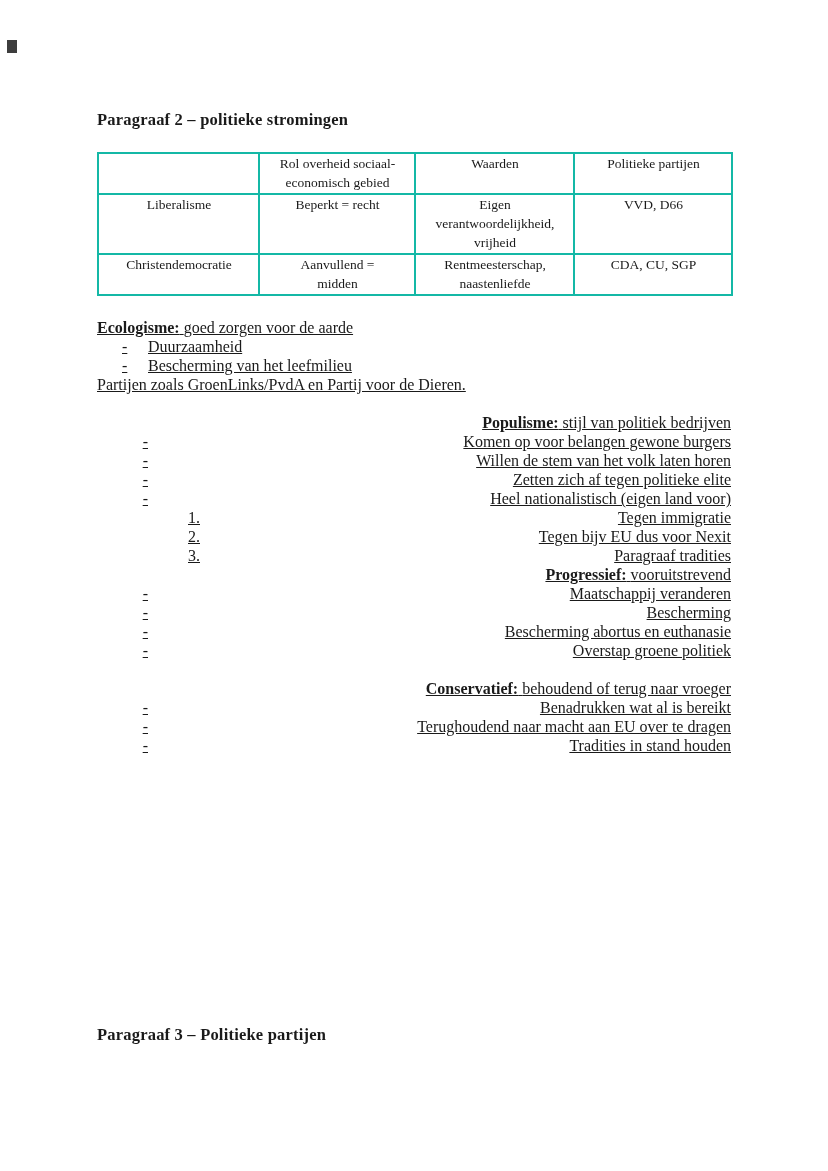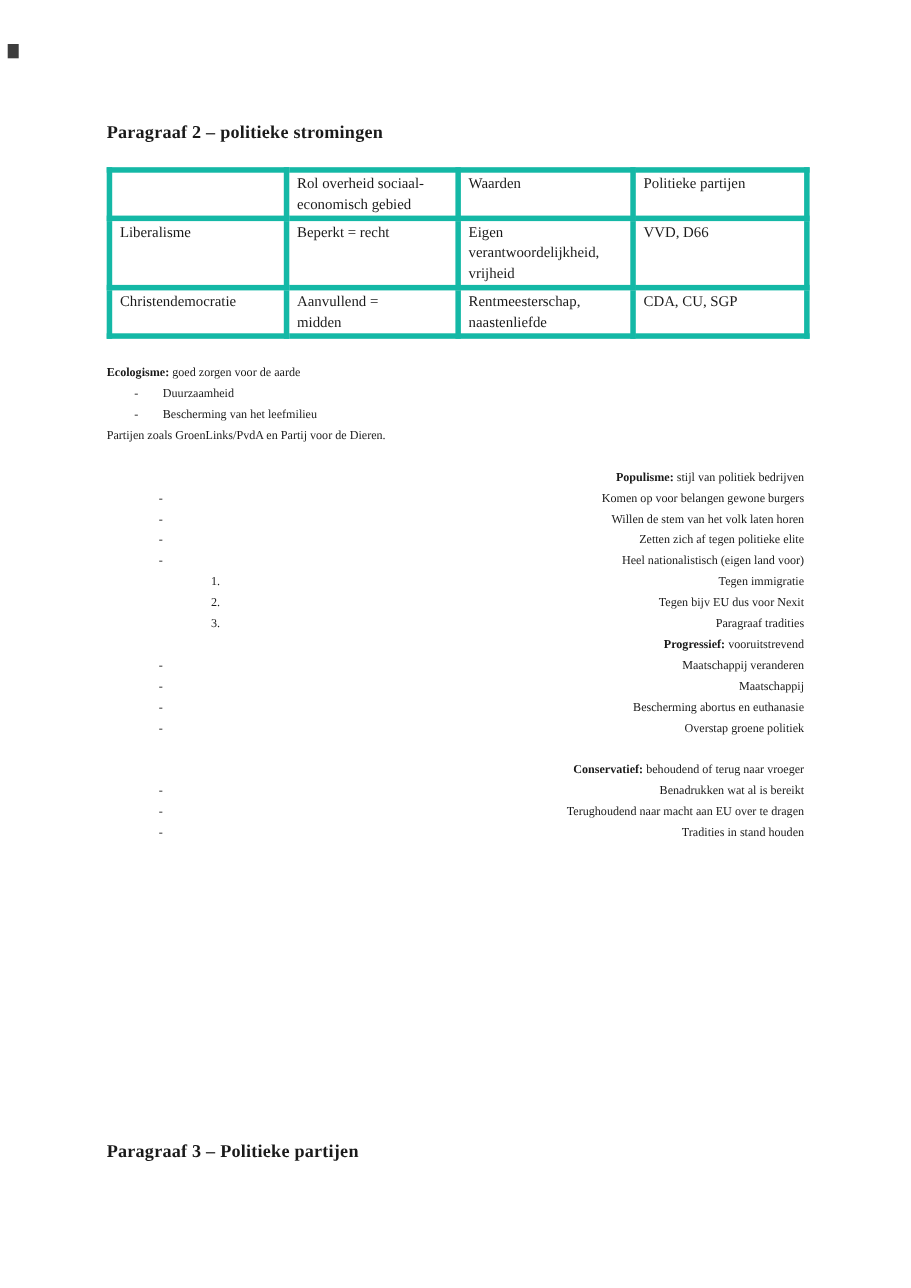--- a/index.html
+++ b/index.html
@@ -33,38 +33,39 @@
   }
   .doc-title.bottom { margin-top: 269px; }
 
   table.doc-table {
     border-collapse: collapse;
     table-layout: fixed;
     width: 634px;
     margin-top: 22px;
   }
   .doc-table th, .doc-table td {
-    border: 5px solid #14b8a6;
+    border: 2px solid #14b8a6;
     font-size: 13.5px;
     font-weight: normal;
-    text-align: left;
+    text-align: center;
     vertical-align: top;
     line-height: 19px;
     padding: 0 6px 1px 7px;
     white-space: pre-line;
     overflow: hidden;
   }
   .col-a { width: 161px; }
   .col-b { width: 156px; }
   .col-c { width: 159px; }
   .col-d { width: 158px; }
 
   .block {
-    font-size: 11px;
+    font-size: 16px;
     line-height: 19px;
+    text-decoration: underline;
   }
   .block.first { margin-top: 22px; }
   .block.gap-above { margin-top: 19px; text-align: right; }
   .term { font-weight: bold; }
   .bullet-line { display: flex; }
   .dash {
     margin-left: 25px;
     width: 26px;
     flex: 0 0 26px;
   }
@@ -162,21 +163,21 @@
           <span class="num">3.</span>
           <span class="bullet-text">Paragraaf tradities</span>
         </div>
       <div><span class="term">Progressief:</span> <span>vooruitstrevend</span></div>
       <div class="bullet-line">
           <span class="dash">-</span>
           <span class="bullet-text">Maatschappij veranderen</span>
         </div>
       <div class="bullet-line">
           <span class="dash">-</span>
-          <span class="bullet-text">Maatschappij</span>
+          <span class="bullet-text">Bescherming</span>
         </div>
       <div class="bullet-line">
           <span class="dash">-</span>
           <span class="bullet-text">Bescherming abortus en euthanasie</span>
         </div>
       <div class="bullet-line">
           <span class="dash">-</span>
           <span class="bullet-text">Overstap groene politiek</span>
         </div>
     </div>

